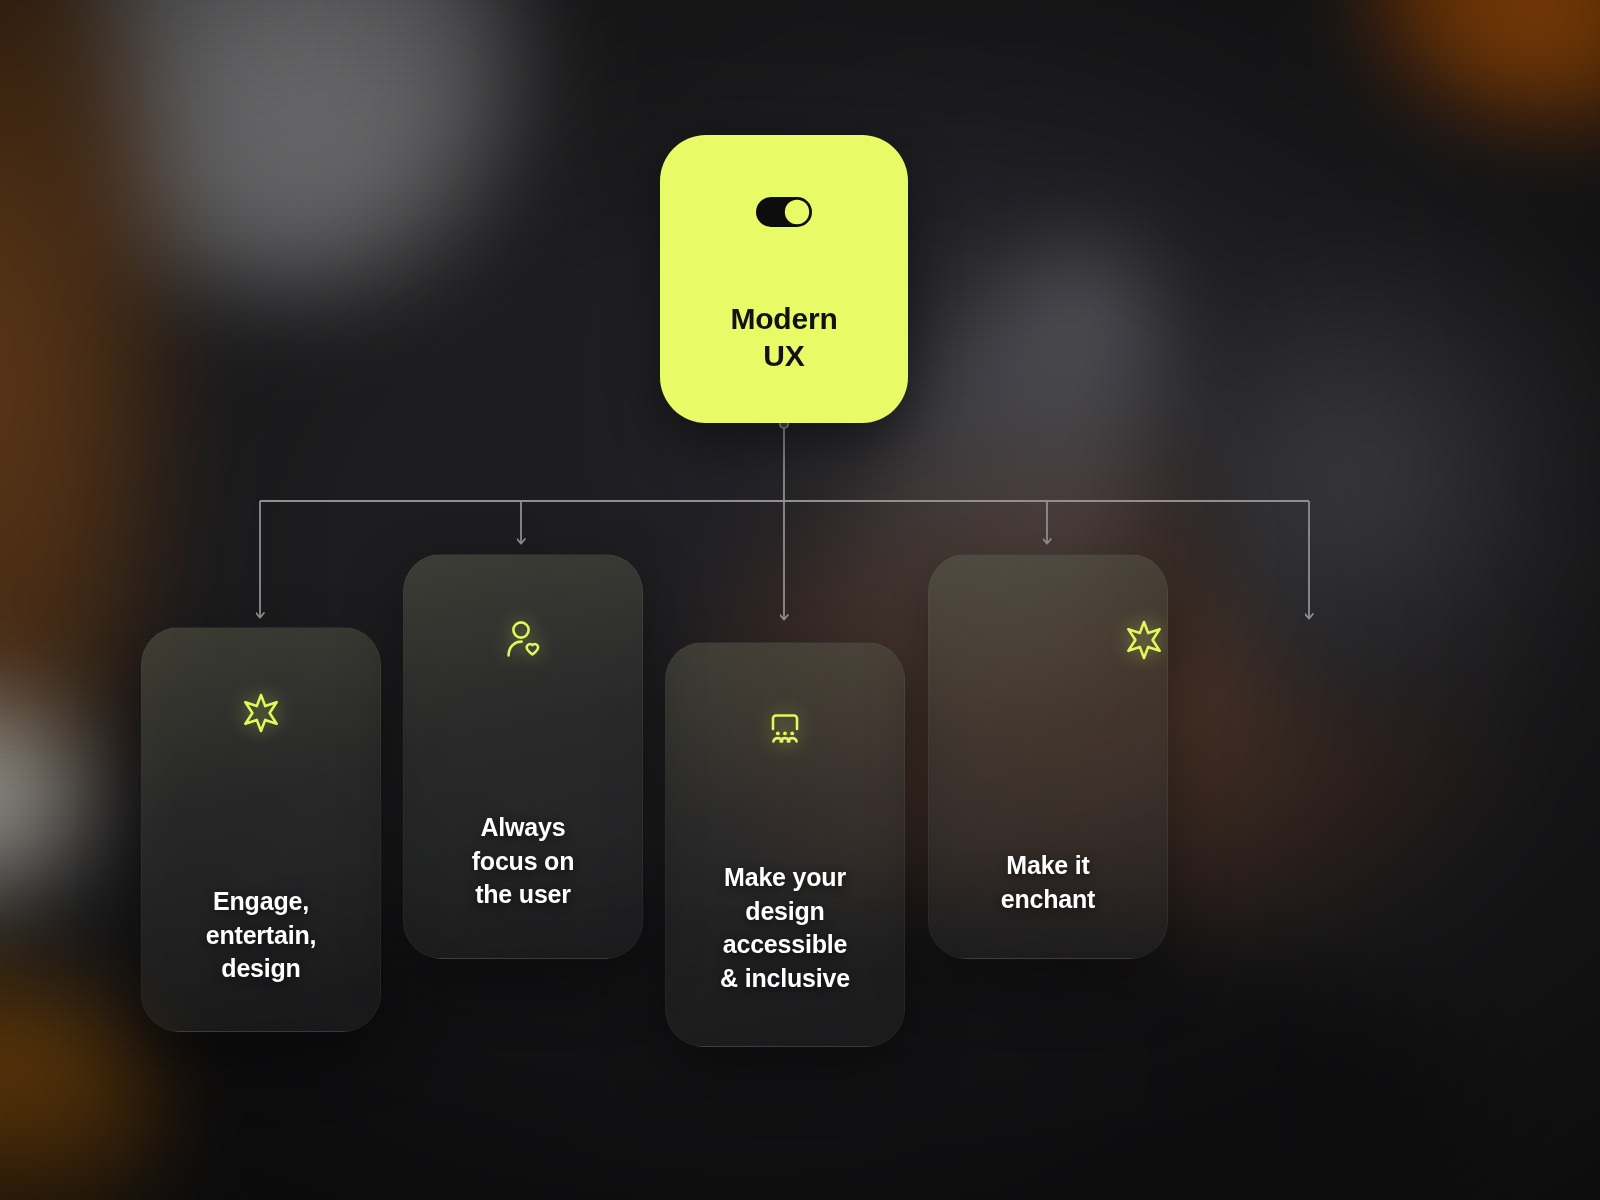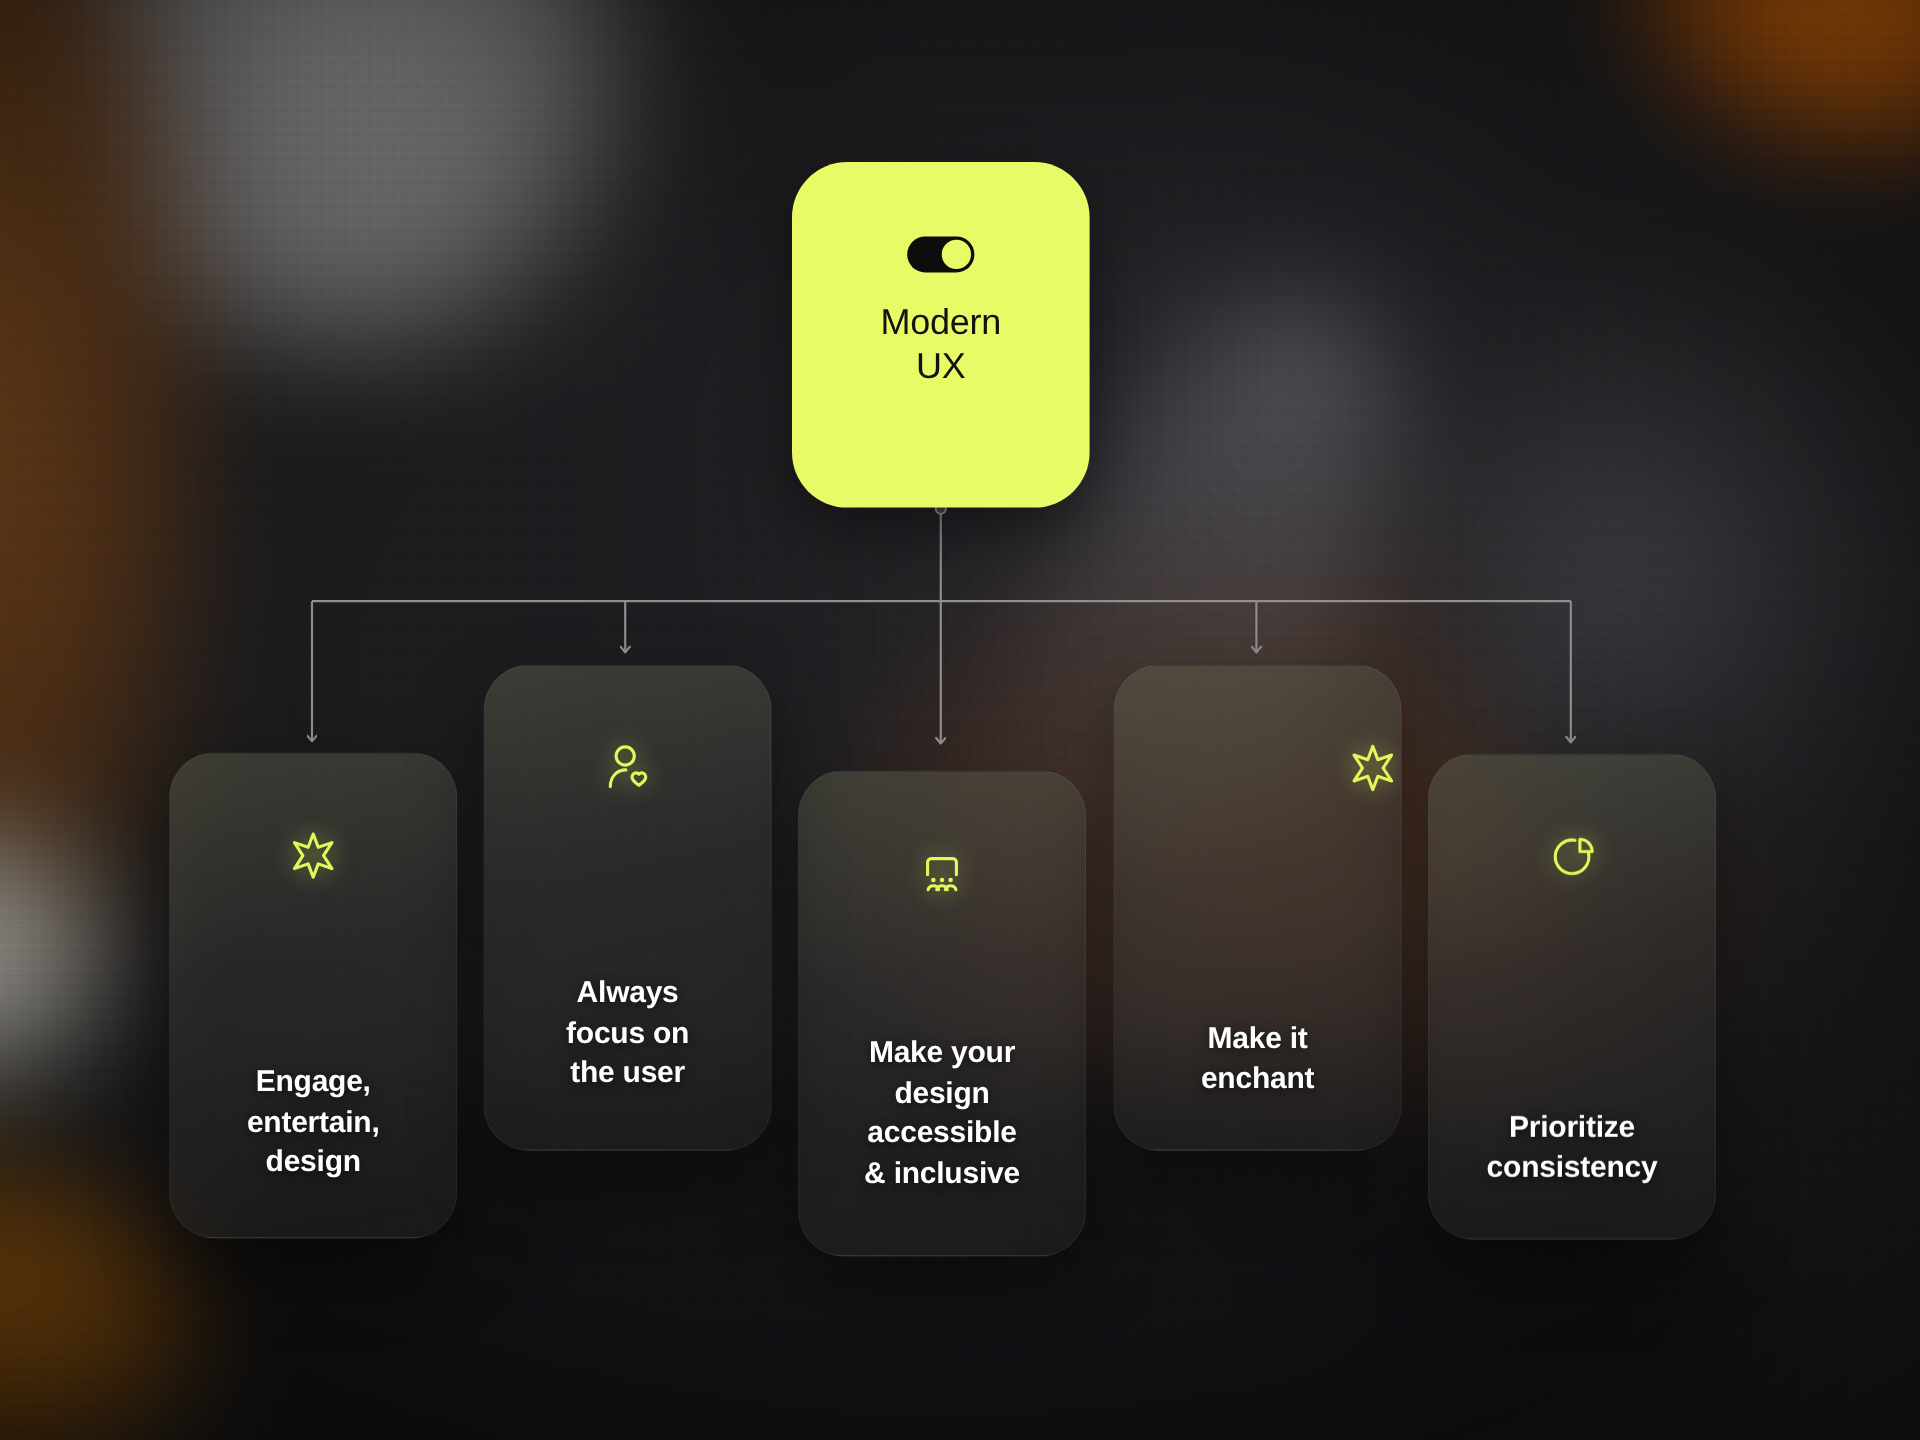--- a/index.html
+++ b/index.html
@@ -71,25 +71,25 @@
   }
   .root-icon-wrap {
     margin-top: 58px;
     width: 58px;
     height: 38px;
     display: flex;
     align-items: center;
     justify-content: center;
   }
   .root-label {
-    margin-top: 20px;
+    margin-top: 70px;
     color: #121212;
     font-size: 30px;
     line-height: 1.22;
-    font-weight: 400;
+    font-weight: 700;
     text-align: center;
     letter-spacing: -0.2px;
     width: 180px;
   }
 
   
   .card {
     position: absolute;
     border-radius: 38px;
     background:
@@ -231,26 +231,14 @@
       <svg width="44" height="44" viewBox="0 0 44 44" fill="none" stroke="#e2f75a" stroke-width="2.6" stroke-linecap="round" stroke-linejoin="round">
         <path d="M22 4 L26.2 15.1 L37.6 11.2 L30.6 22 L37.6 32.8 L26.2 28.9 L22 40 L17.8 28.9 L6.4 32.8 L13.4 22 L6.4 11.2 L17.8 15.1 Z"></path>
       </svg>
     </div>
     <div class="card-label" style="top:848px;margin-top:-554px;">
       <span>Make it</span><br>
       <span>enchant</span>
     </div>
   </div>
 
-  <div class="card" style="left:1190px;top:628px;width:238px;height:403px;">
-    <div class="card-icon">
-      <svg width="44" height="44" viewBox="0 0 44 44" fill="none" stroke="#e2f75a" stroke-width="2.6" stroke-linecap="round" stroke-linejoin="round">
-        <path d="M24.6 8.2 A14 14 0 1 0 35.8 19.4"></path>
-        <path d="M28.6 7.4 L28.6 17.6 L38.8 17.6 A10.2 10.2 0 0 0 28.6 7.4 Z"></path>
-      </svg>
-    </div>
-    <div class="card-label" style="top:922px;margin-top:-628px;">
-      <span>Prioritize</span><br>
-      <span>consistency</span>
-    </div>
-  </div>
 
 </div>
 
 </body></html>

